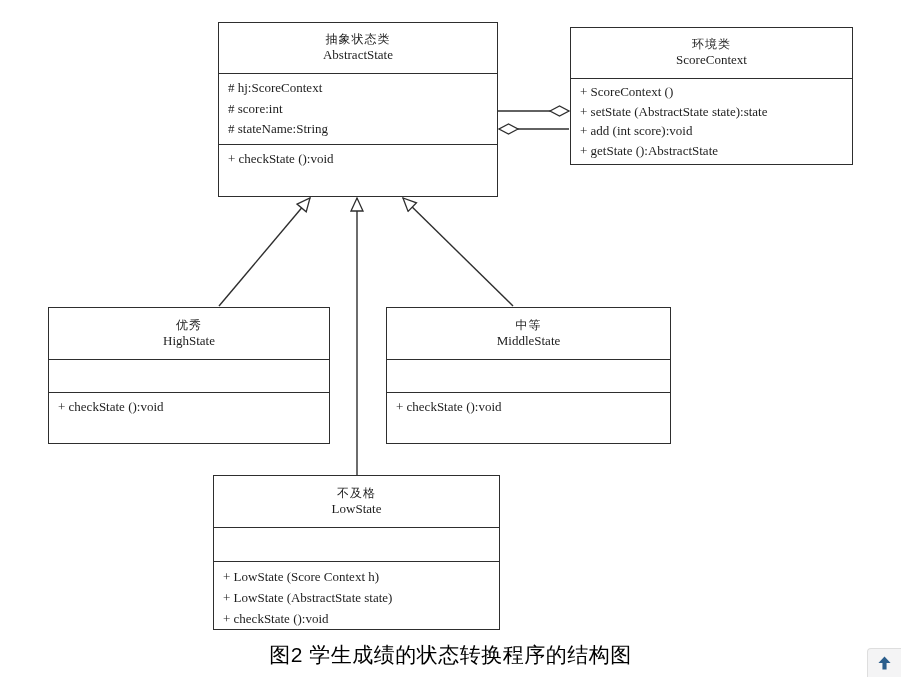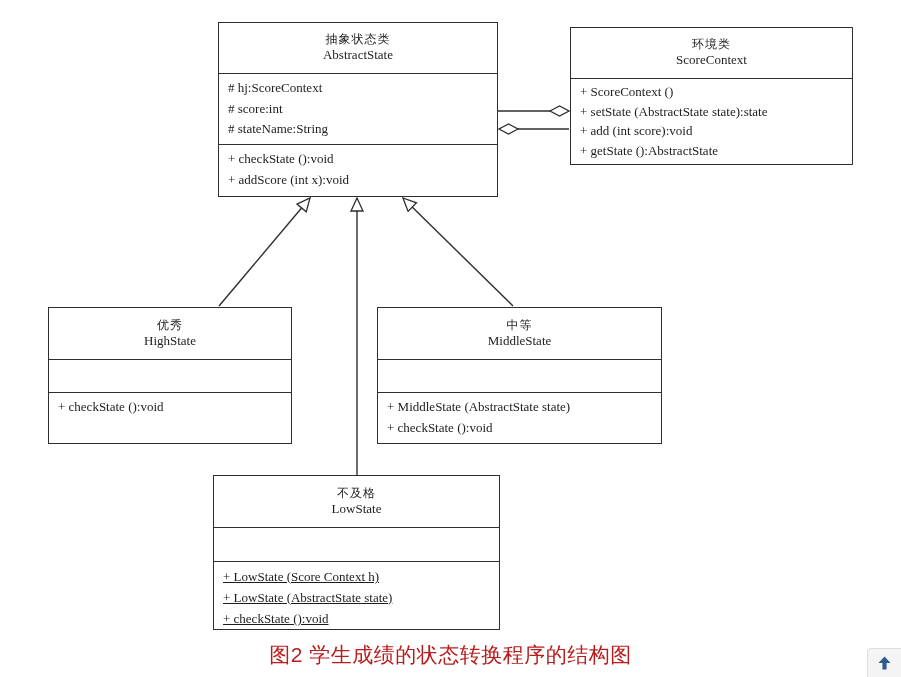--- a/index.html
+++ b/index.html
@@ -18,25 +18,25 @@
     align-items:center;justify-content:center;text-align:center;line-height:1.25;
   }
   .uml-title .cn{font-size:12px;letter-spacing:1px;}
   .uml-title .en{font-size:13px;}
   .uml-attrs,.uml-methods{
     box-sizing:border-box;border-top:1.6px solid #2e2e2e;
     padding:4px 8px 0 9px;font-size:13px;line-height:20.5px;white-space:nowrap;
   }
   .uml-methods{flex:1 1 auto;}
   .m4 .uml-methods{line-height:19.6px;padding-top:3px;}
-  .m3 .uml-methods{line-height:21px;text-decoration:underline;}
+  .m3 .uml-methods{line-height:21px;}
   .caption{
     position:absolute;left:0;top:641px;width:901px;z-index:2;
     text-align:center;font-family:"Liberation Sans","DejaVu Sans",sans-serif;
-    font-size:21px;color:#b91c1c;letter-spacing:0.5px;
+    font-size:21px;color:#000000;letter-spacing:0.5px;
   }
   .back-top{
     position:absolute;right:0;bottom:0;width:34px;height:29px;z-index:3;
     background:#f4f4f5;border:1px solid #dedede;border-right:none;border-bottom:none;
     border-radius:4px 0 0 0;box-sizing:border-box;cursor:pointer;
     display:flex;align-items:center;justify-content:center;
   }
 </style>
 </head>
 <body>
@@ -67,56 +67,54 @@
       <div class="cn">抽象状态类</div>
       <div class="en">AbstractState</div>
     </div>
     <div class="uml-attrs" style="height:71px;">
       <div># hj:ScoreContext</div>
       <div># score:int</div>
       <div># stateName:String</div>
     </div>
     <div class="uml-methods">
       <div>+ checkState ():void</div>
-      <div>+ addScore (int x):void</div>
     </div>
   </div>
 
   <div class="uml-class m4" style="left:570px;top:27px;width:283px;height:138px;">
     <div class="uml-title" style="height:50px;">
       <div class="cn">环境类</div>
       <div class="en">ScoreContext</div>
     </div>
     <div class="uml-methods">
       <div>+ ScoreContext ()</div>
       <div>+ setState (AbstractState state):state</div>
       <div>+ add (int score):void</div>
       <div>+ getState ():AbstractState</div>
     </div>
   </div>
 
-  <div class="uml-class" style="left:48px;top:307px;width:244px;height:137px;">
+  <div class="uml-class" style="left:48px;top:307px;width:282px;height:137px;">
     <div class="uml-title" style="height:51px;">
       <div class="cn">优秀</div>
       <div class="en">HighState</div>
     </div>
     <div class="uml-attrs" style="height:33px;"></div>
     <div class="uml-methods">
       <div>+ checkState ():void</div>
     </div>
   </div>
 
-  <div class="uml-class" style="left:377px;top:307px;width:285px;height:137px;">
+  <div class="uml-class" style="left:386px;top:307px;width:285px;height:137px;">
     <div class="uml-title" style="height:51px;">
       <div class="cn">中等</div>
       <div class="en">MiddleState</div>
     </div>
     <div class="uml-attrs" style="height:33px;"></div>
     <div class="uml-methods">
-      <div>+ MiddleState (AbstractState state)</div>
       <div>+ checkState ():void</div>
     </div>
   </div>
 
   <div class="uml-class m3" style="left:213px;top:475px;width:287px;height:155px;">
     <div class="uml-title" style="height:52px;">
       <div class="cn">不及格</div>
       <div class="en">LowState</div>
     </div>
     <div class="uml-attrs" style="height:35px;"></div>

